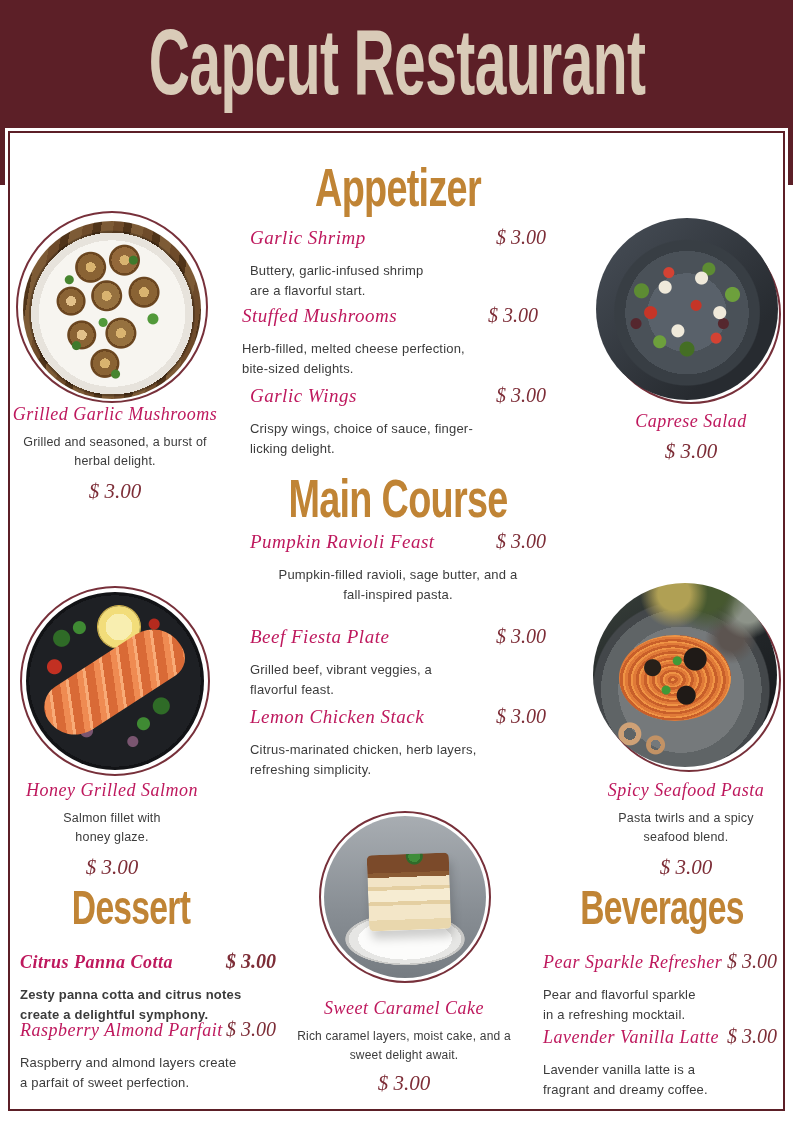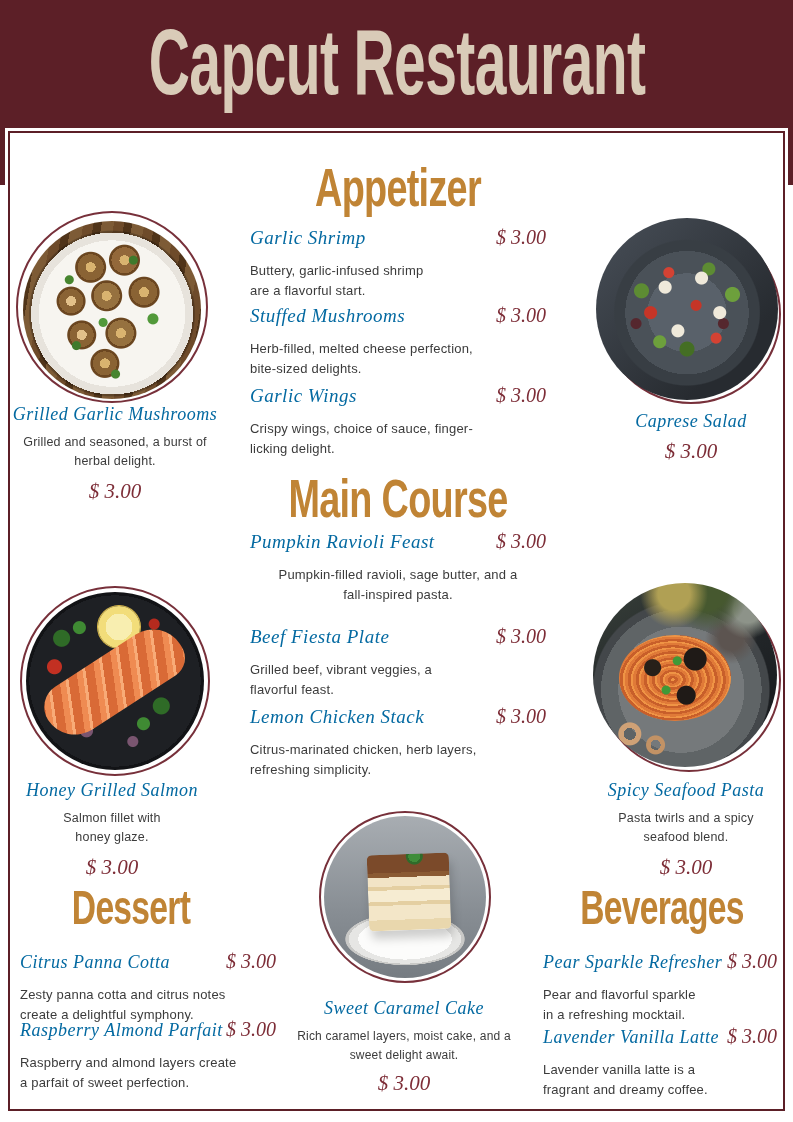--- a/index.html
+++ b/index.html
@@ -22,21 +22,21 @@
   
   .gold-heading {
     position:absolute; white-space:nowrap; font-weight:bold; color:#c08435;
     transform:translateX(-50%) scaleX(0.70); letter-spacing:-1px;
   }
   
   .menu-item { position:absolute; }
   .line { display:flex; justify-content:space-between; align-items:baseline; }
   .item-name {
     font-family:"Liberation Serif", serif; font-style:italic; font-size:19px;
-    color:#0369a1; letter-spacing:0.5px; white-space:nowrap;
+    color:#be185d; letter-spacing:0.5px; white-space:nowrap;
   }
   .item-price {
     font-family:"Liberation Serif", serif; font-style:italic; font-size:20px;
     color:#7d2d37; white-space:nowrap; flex-shrink:0;
   }
   .item-desc {
     margin-top:12px; font-size:13px; line-height:1.55; color:#3b3b3b;
     letter-spacing:0.2px; white-space:pre-line;
   }
   .narrow .item-name { font-size:18px; }
@@ -172,21 +172,21 @@
 
 <div class="menu-item" style="left:250px; top:226px; width:296px;">
   <div class="line">
     <span class="item-name">Garlic Shrimp</span>
     <span class="item-price">$ 3.00</span>
   </div>
   <div class="item-desc">Buttery, garlic-infused shrimp
 are a flavorful start.</div>
 </div>
 
-<div class="menu-item" style="left:250px; top:304px; width:296px;">
+<div class="menu-item" style="left:242px; top:304px; width:296px;">
   <div class="line">
     <span class="item-name">Stuffed Mushrooms</span>
     <span class="item-price">$ 3.00</span>
   </div>
   <div class="item-desc">Herb-filled, melted cheese perfection,
 bite-sized delights.</div>
 </div>
 
 <div class="menu-item" style="left:250px; top:384px; width:296px;">
   <div class="line">
@@ -262,21 +262,21 @@
 
 <div class="featured" style="left:586px; top:780px; width:200px;">
   <span class="item-name">Spicy Seafood Pasta</span>
   <div class="item-desc">Pasta twirls and a spicy
 seafood blend.</div>
   <span class="item-price">$ 3.00</span>
 </div>
 
 <div class="gold-heading" style="left:131px; top:880px; font-size:48px;">Dessert</div>
 
-<div class="menu-item narrow" style="left:20px; top:950px; width:256px;">
+<div class="menu-item narrow" style="left:20px; top:950px; width:256px;font-weight:bold;">
   <div class="line">
     <span class="item-name">Citrus Panna Cotta</span>
     <span class="item-price">$ 3.00</span>
   </div>
   <div class="item-desc">Zesty panna cotta and citrus notes
 create a delightful symphony.</div>
 </div>
 
 <div class="menu-item narrow" style="left:20px; top:1018px; width:256px;">
   <div class="line">

